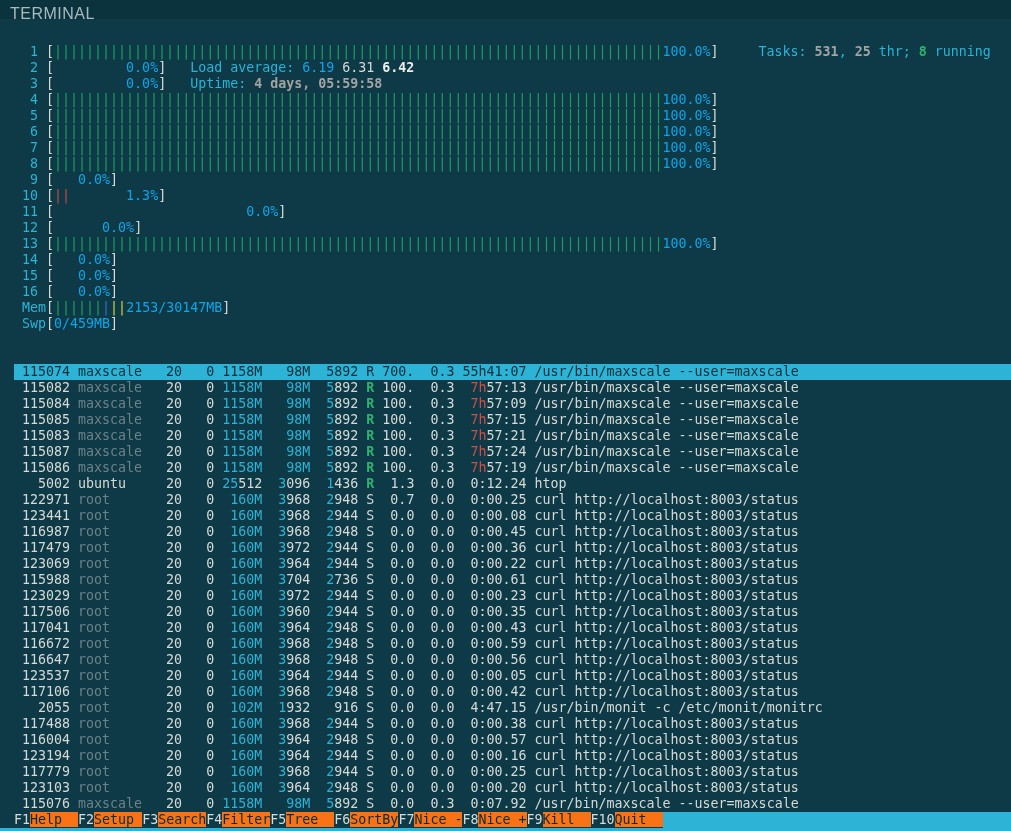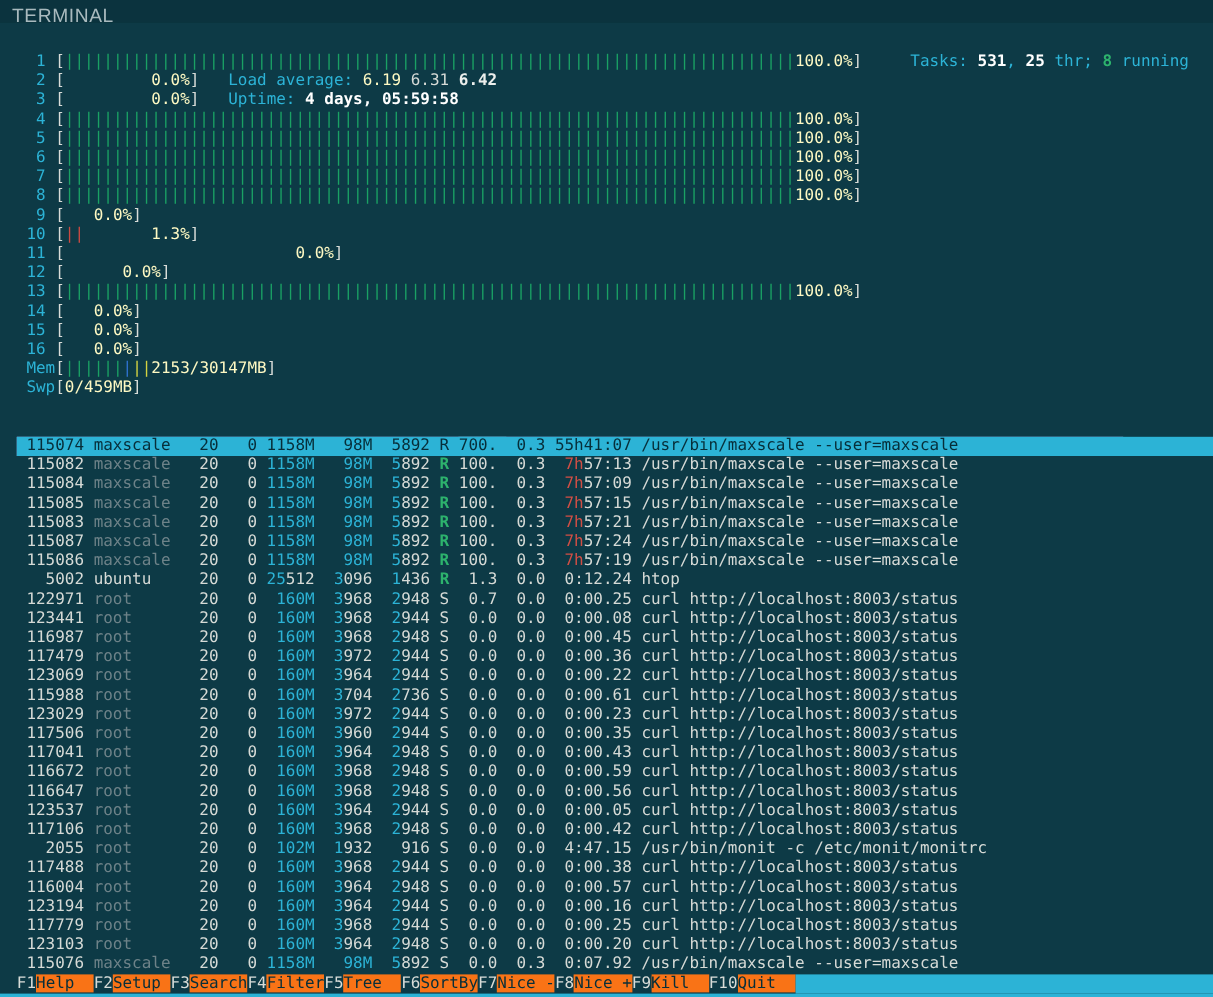--- a/index.html
+++ b/index.html
@@ -18,24 +18,24 @@
   .trow.sel{background:#2cb3d6;}
   .trow.sel span{color:#072e39 !important;font-weight:normal !important;}
   #fbar{position:absolute;left:14px;top:812px;width:997px;height:16px;display:flex;}
   #fbar span{white-space:pre;}
   .fkey{color:#d8dcd8;}
   .flabel{background:#f97316;color:#072e39;}
   .ffill{flex:1;background:#2cb3d6;}
   #fstrip{position:absolute;left:0;top:828px;width:1011px;height:3px;background:#2cb3d6;}
   
   .c-cyan{color:#2cb3d6;}
-  .c-cyanb{color:#ffffff;font-weight:bold;margin-top:32px;}
+  .c-cyanb{color:#a3a3a3;font-weight:bold;margin-top:32px;}
   .c-green{color:#1aa164;}
   .c-greenb{color:#2db36d;font-weight:bold;}
-  .c-gray{color:#fef9c3;}
+  .c-gray{color:#0ea5e9;}
   .c-dim{color:#6d8288;}
   .c-white{color:#d6dad6;}
   .c-whiteb{color:#eceeec;font-weight:bold;}
   .c-red{color:#c94b42;}
   .c-redb{color:#d14f45;font-weight:normal;}
   .c-blue{color:#2f72cf;}
   .c-yellow{color:#d3d341;}
   .c-br{color:#d8dcd8;}
 </style>
 </head>

